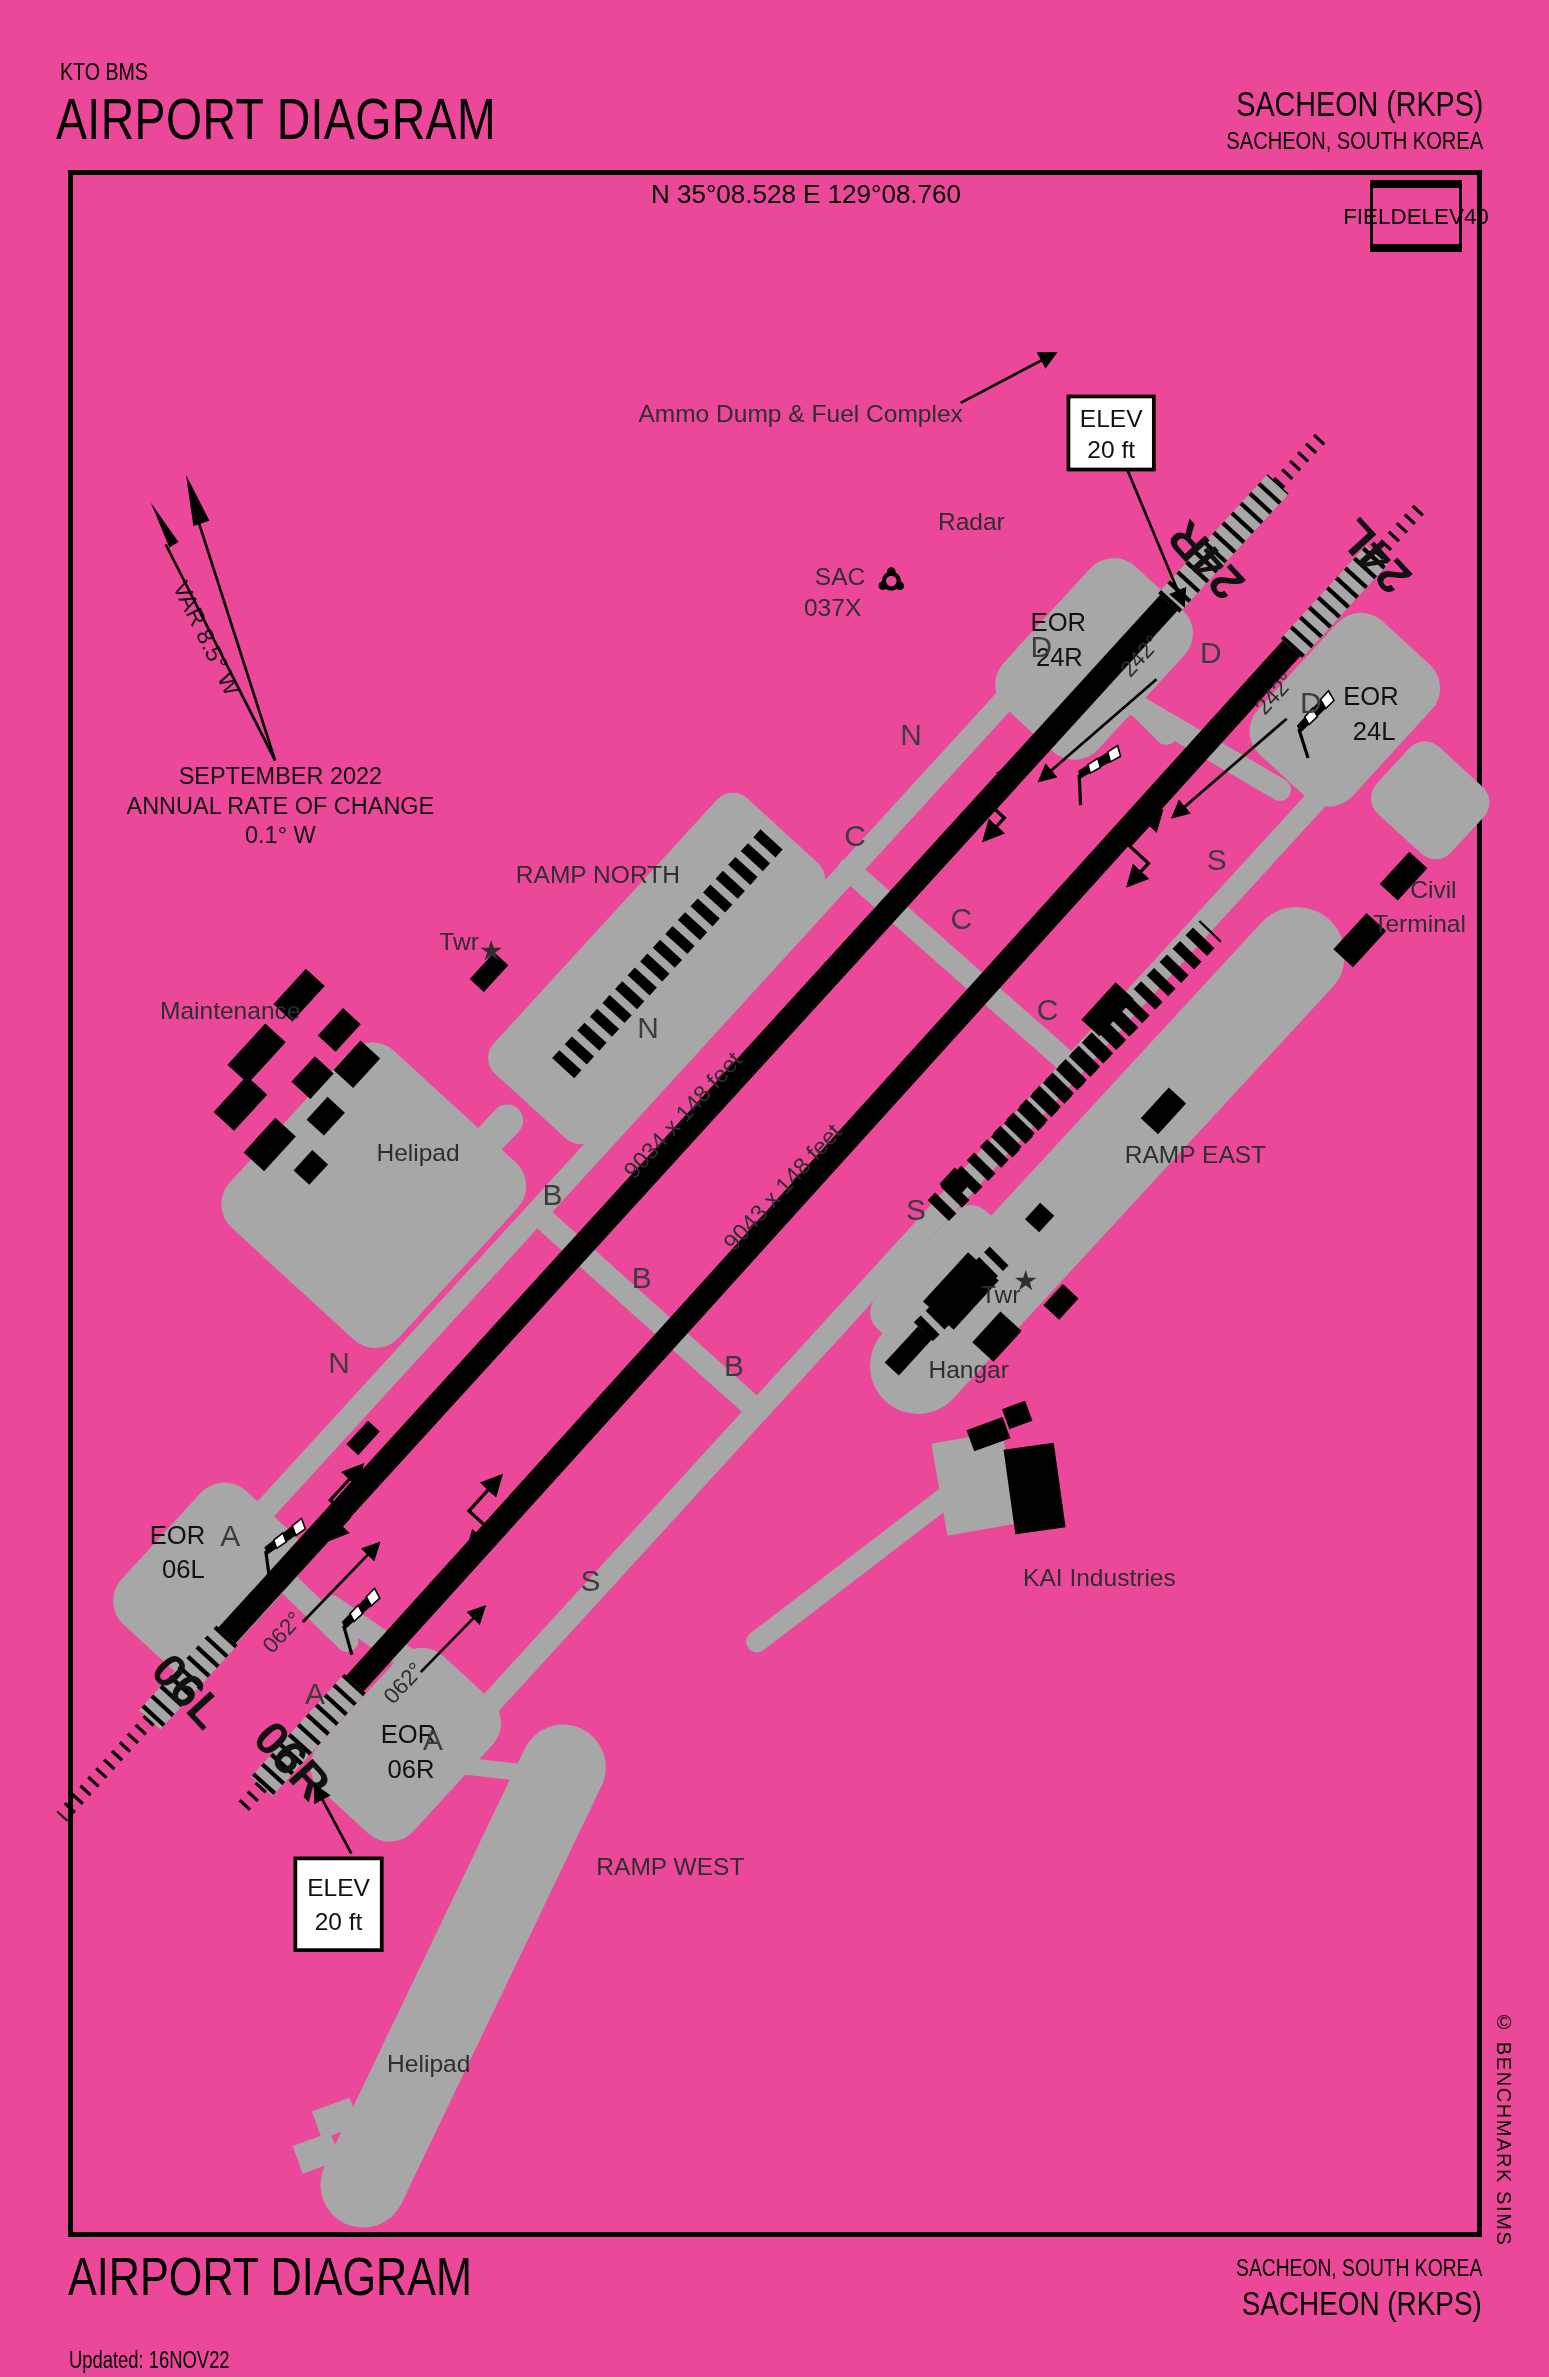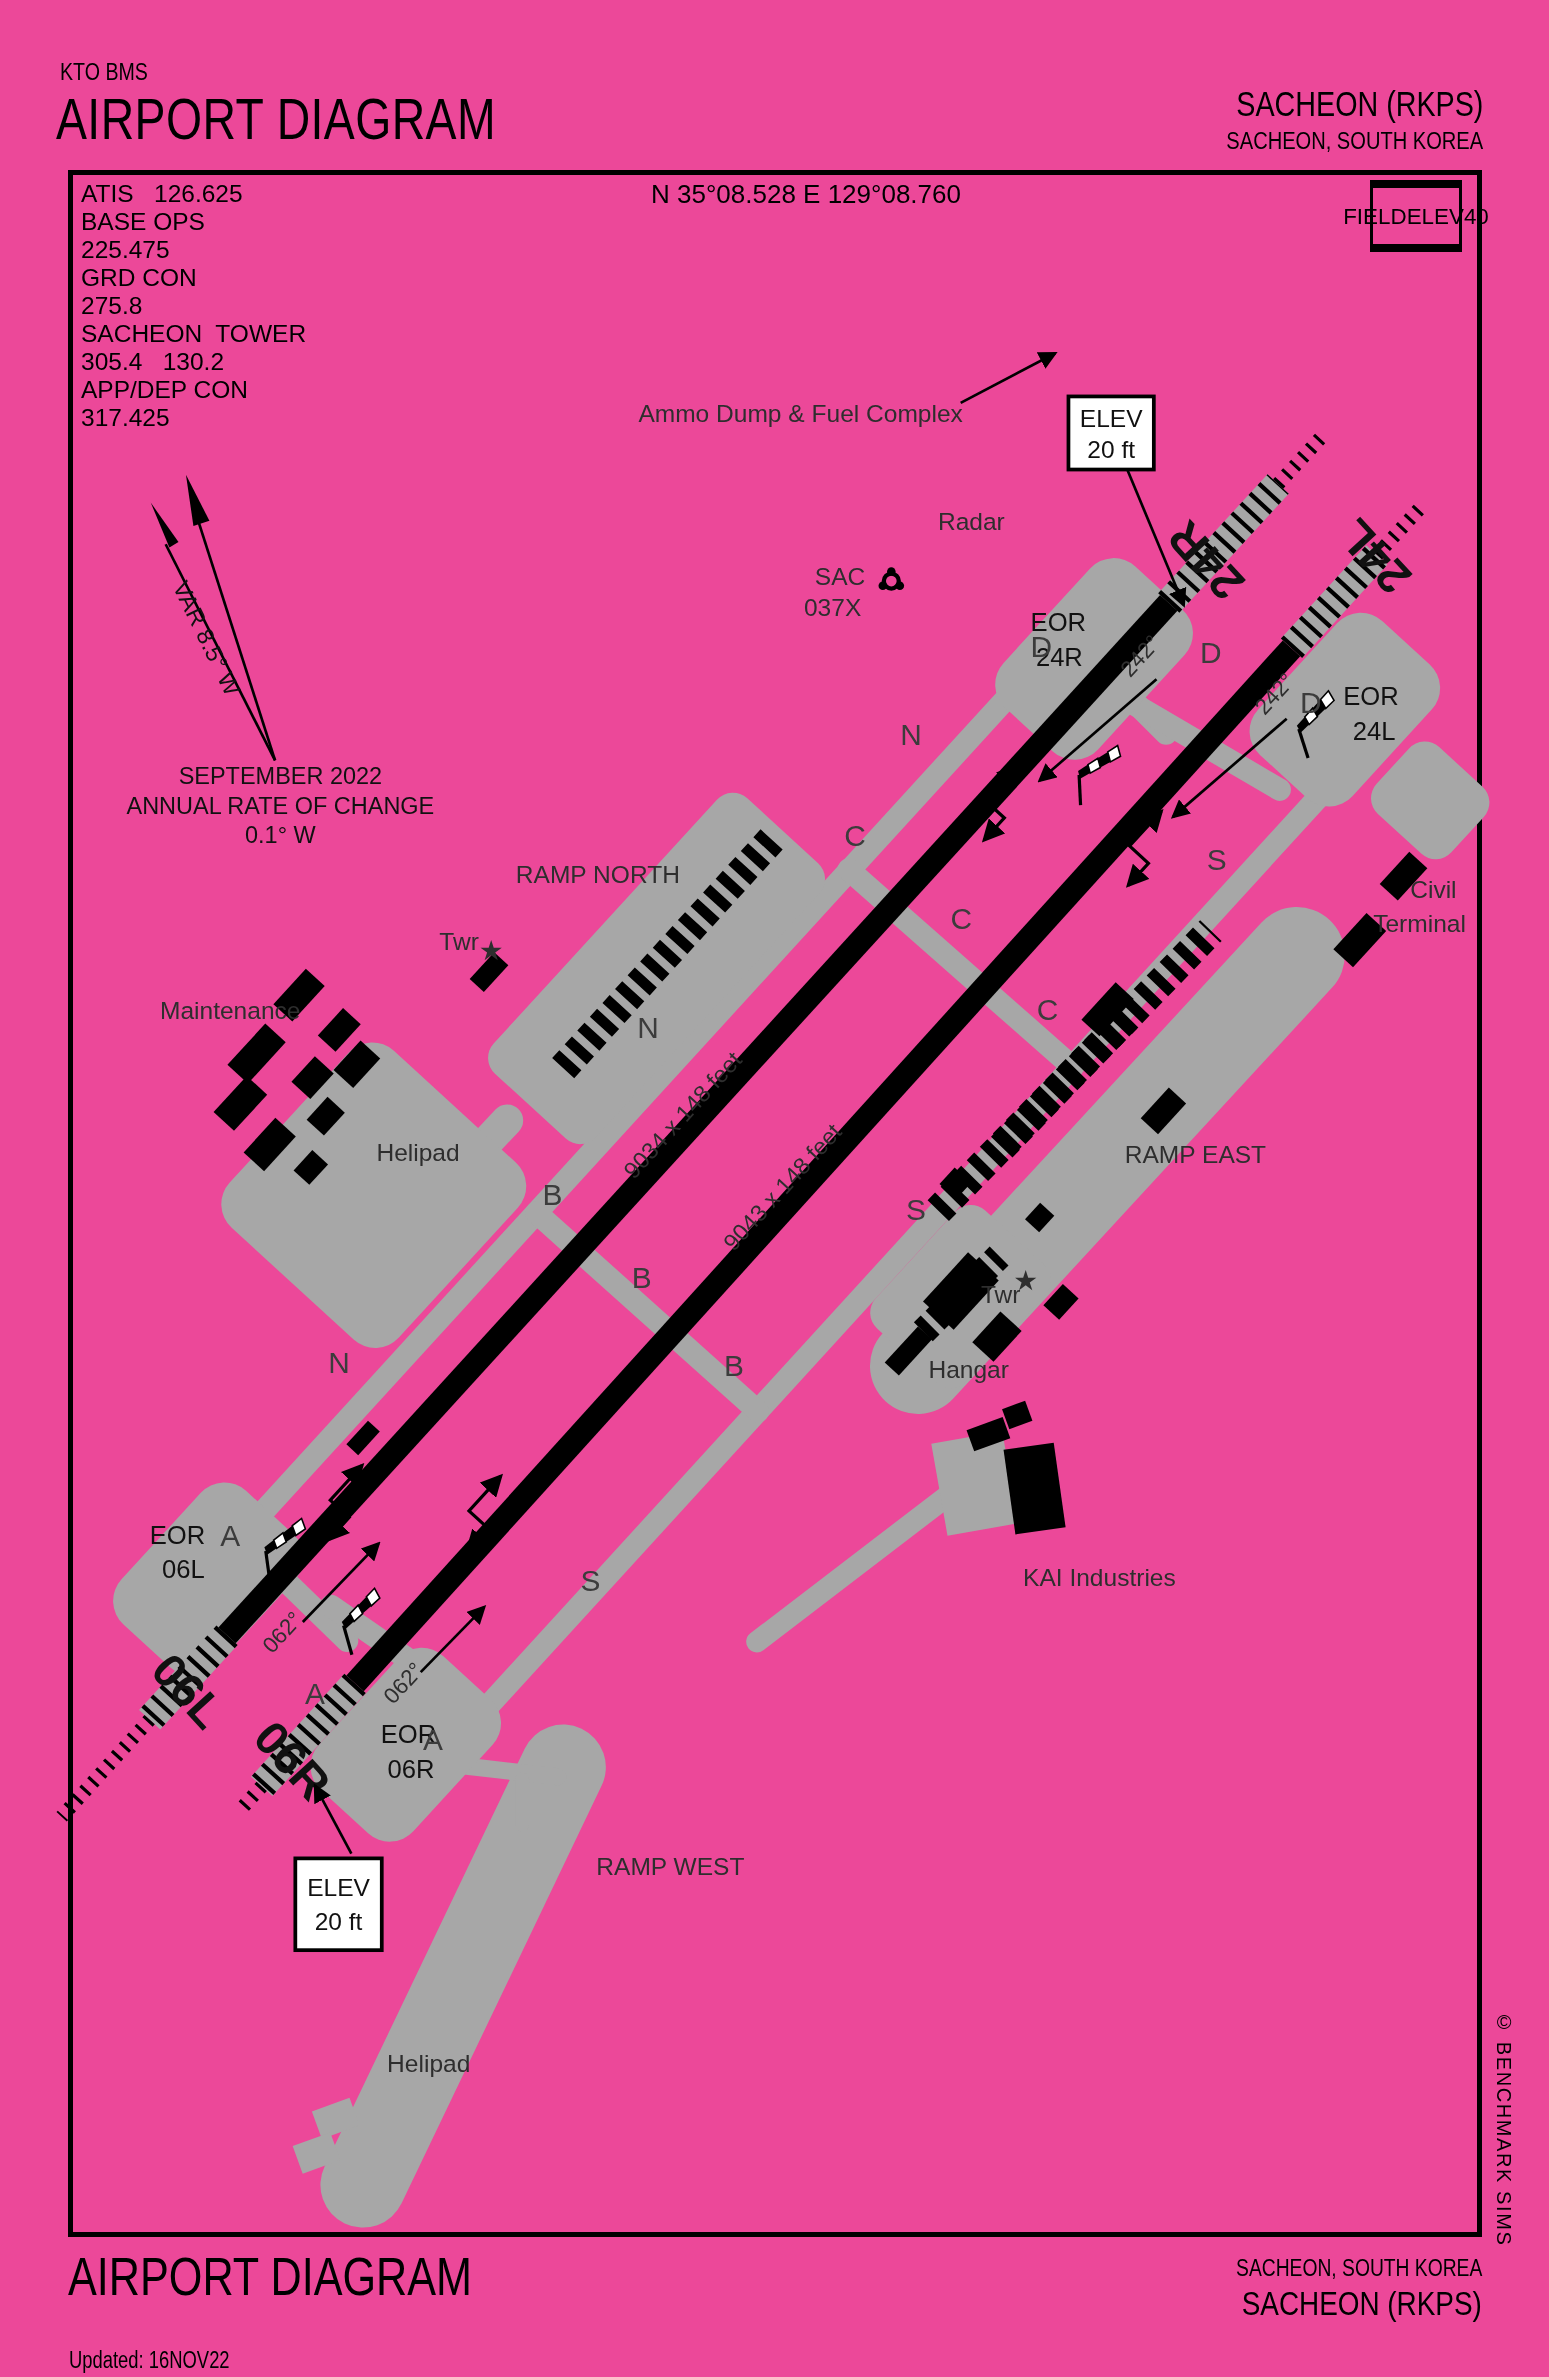--- a/index.html
+++ b/index.html
@@ -44,29 +44,20 @@
 
   <div class="abs" id="publisher"><span class="cond">KTO BMS</span></div>
   <div class="abs" id="main-title"><span class="cond">AIRPORT DIAGRAM</span></div>
   <div class="abs" id="hdr-right">
     <div id="hdr-icao"><span class="condR">SACHEON (RKPS)</span></div>
     <div id="hdr-city"><span class="condR">SACHEON, SOUTH KOREA</span></div>
   </div>
 
   <div class="abs" id="chart-border"></div>
 
-  <div class="abs" id="comms"><span>ATIS   126.625</span>
-<span>BASE OPS</span>
-<span>225.475</span>
-<span>GRD CON</span>
-<span>275.8</span>
-<span>SACHEON  TOWER</span>
-<span>305.4   130.2</span>
-<span>APP/DEP CON</span>
-<span>317.425</span></div>
 
   <div class="abs" id="coords">N 35°08.528  E 129°08.760</div>
 
   <div class="abs" id="field-elev">
     <span>FIELD</span>
     <span>ELEV</span>
     <span>40</span>
   </div>
 
   <svg class="abs" style="left:0;top:0;" width="1550" height="2377" viewBox="0 0 2904 4455">

